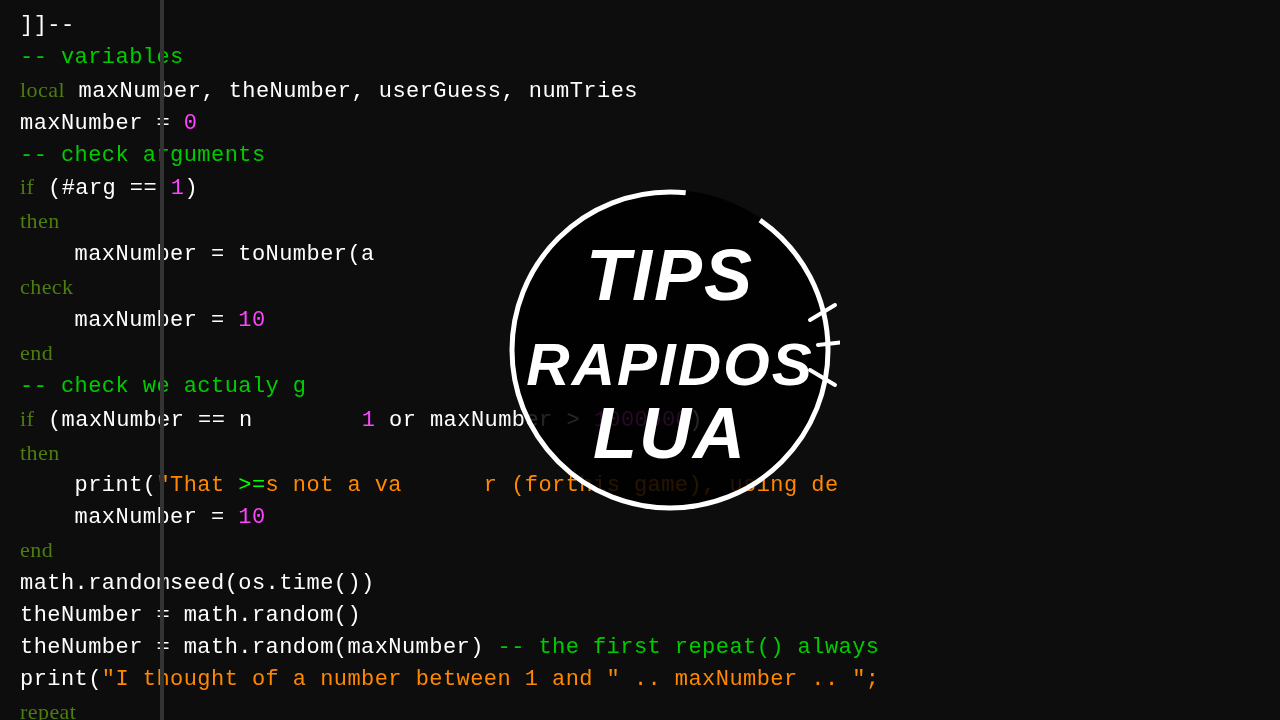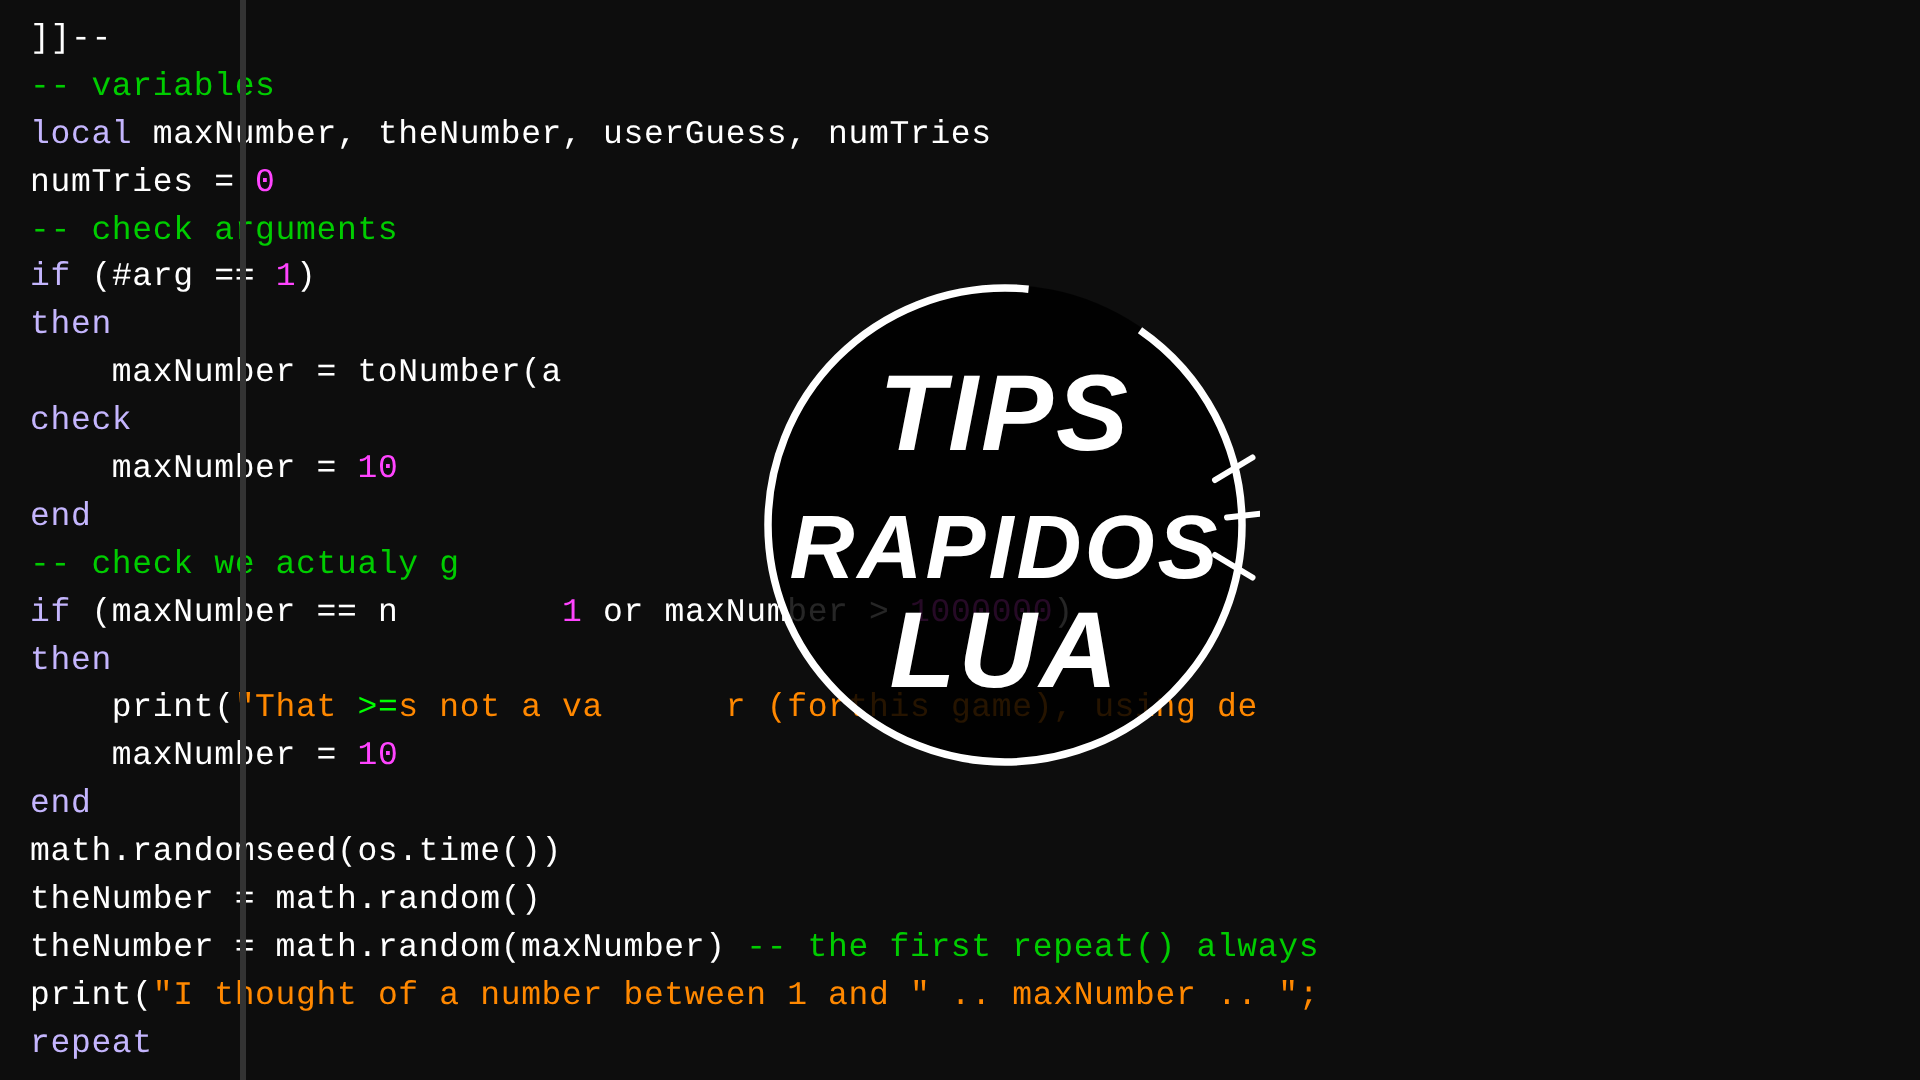--- a/index.html
+++ b/index.html
@@ -25,21 +25,21 @@
     .code-line {
       font-size: 22px;
       line-height: 1.45;
       white-space: pre;
       letter-spacing: 0.02em;
     }
 
     
     .c-white   { color: #ffffff; }
     .c-green   { color: #00ff00; }
-    .c-cyan    { color: #c4b5fd; }
+    .c-cyan    { color: #4d7c0f; font-family: Liberation Serif, serif; }
     .c-magenta { color: #ff44ff; }
     .c-orange  { color: #ff8800; }
     .c-comment { color: #00cc00; }
 
     
     #left-bar {
       position: absolute;
       left: 160px;
       top: 0;
       width: 4px;
@@ -66,21 +66,21 @@
 <body>
 
 <div id="code-bg">
   <div id="left-bar"></div>
   <div id="code-lines">
       <div class="code-line"><span class="c-white">]]--</span></div>
       <div class="code-line"><span class="c-white"></span></div>
       <div class="code-line"><span class="c-comment">-- variables</span></div>
       <div class="code-line"><span class="c-cyan">local</span><span class="c-white"> maxNumber, theNumber, userGuess, numTries</span></div>
       <div class="code-line"><span class="c-white"></span></div>
-      <div class="code-line"><span class="c-white">numTries</span><span class="c-white"> = </span><span class="c-magenta">0</span></div>
+      <div class="code-line"><span class="c-white">maxNumber</span><span class="c-white"> = </span><span class="c-magenta">0</span></div>
       <div class="code-line"><span class="c-white"></span></div>
       <div class="code-line"><span class="c-comment">-- check arguments</span></div>
       <div class="code-line"><span class="c-cyan">if</span><span class="c-white"> (</span><span class="c-white">#arg</span><span class="c-white"> == </span><span class="c-magenta">1</span><span class="c-white">)</span></div>
       <div class="code-line"><span class="c-cyan">then</span></div>
       <div class="code-line"><span class="c-white">    maxNumber = toNumber(a</span></div>
       <div class="code-line"><span class="c-cyan">check</span></div>
       <div class="code-line"><span class="c-white">    maxNumber = </span><span class="c-magenta">10</span></div>
       <div class="code-line"><span class="c-cyan">end</span></div>
       <div class="code-line"><span class="c-comment">-- check we actualy g</span></div>
       <div class="code-line"><span class="c-cyan">if</span><span class="c-white"> (maxNumber == n</span><span class="c-white">        </span><span class="c-magenta">1</span><span class="c-white"> or maxNumber &gt; </span><span class="c-magenta">1000000</span><span class="c-white">)</span></div>

